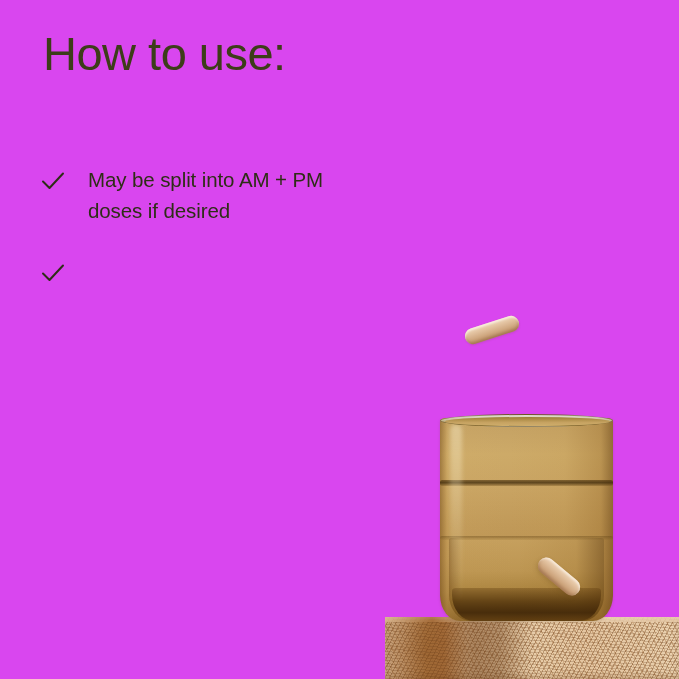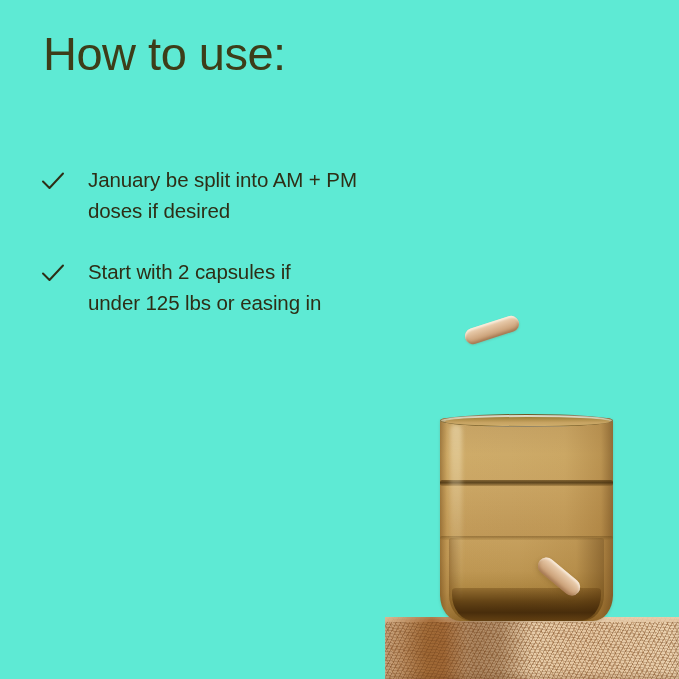--- a/index.html
+++ b/index.html
@@ -12,21 +12,21 @@
     height: 679px;
     overflow: hidden;
     font-family: "Liberation Sans", sans-serif;
     background: #e2e5d8;
   }
 
   #canvas {
     position: relative;
     width: 679px;
     height: 679px;
-    background: #5eead4;
+    background: #d946ef;
     overflow: hidden;
   }
 
   
   #page-title {
     position: absolute;
     left: 43px;
     top: 28px;
     font-size: 47px;
     font-weight: 300;
@@ -271,32 +271,30 @@
 
   <div id="instruction-list">
 
 
     <div class="list-item">
       <span class="check-icon">
         <svg viewBox="0 0 26 26" xmlns="http://www.w3.org/2000/svg">
           <path d="M3 12.5 L9.5 19 L23 4.5" fill="none" stroke="#2e2e16" stroke-width="2" stroke-linecap="round" stroke-linejoin="round"></path>
         </svg>
       </span>
-      <span class="item-text">January be split into AM + PM
+      <span class="item-text">May be split into AM + PM
 doses if desired</span>
     </div>
 
     <div class="list-item">
       <span class="check-icon">
         <svg viewBox="0 0 26 26" xmlns="http://www.w3.org/2000/svg">
           <path d="M3 12.5 L9.5 19 L23 4.5" fill="none" stroke="#2e2e16" stroke-width="2" stroke-linecap="round" stroke-linejoin="round"></path>
         </svg>
       </span>
-      <span class="item-text">Start with 2 capsules if
-under 125 lbs or easing in</span>
     </div>
 
   </div>
 
   <div id="product-scene">
 
     <div id="cork-block"></div>
     <div id="cork-top-edge"></div>
     <div id="cork-shadow"></div>
 

